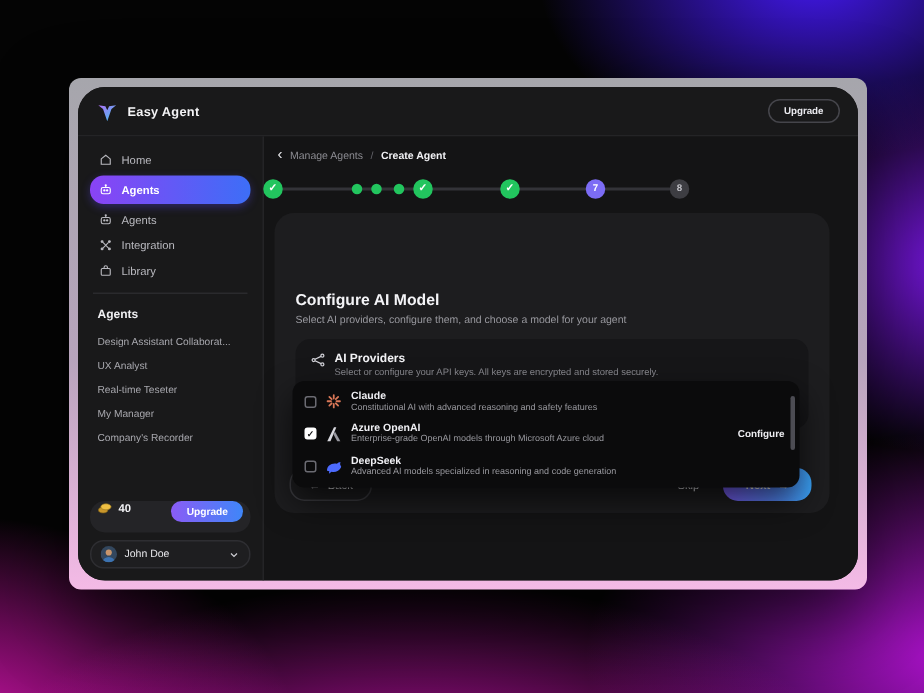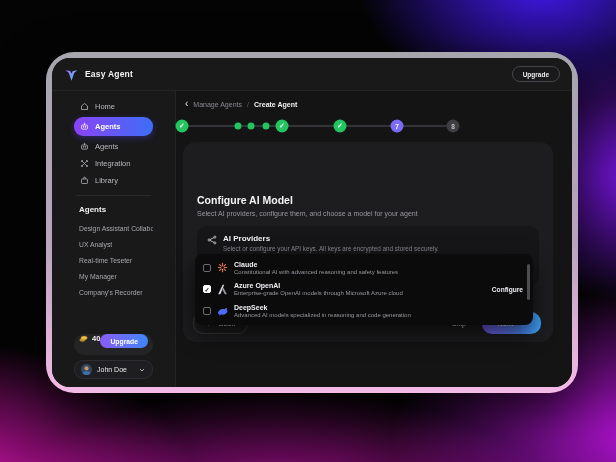--- a/index.html
+++ b/index.html
@@ -11,34 +11,34 @@
       radial-gradient(48% 44% at 88% -4%, #4318f0 0%, rgba(67,24,240,0) 62%),
       radial-gradient(42% 38% at 104% 38%, rgba(123,22,232,.95) 0%, rgba(123,22,232,0) 72%),
       radial-gradient(80% 60% at 45% 122%, #ee12cf 0%, rgba(238,18,207,0) 64%),
       radial-gradient(55% 48% at -6% 108%, rgba(244,20,200,.9) 0%, rgba(244,20,200,0) 70%),
       radial-gradient(55% 45% at 103% 95%, rgba(190,20,225,.9) 0%, rgba(190,20,225,0) 72%),
       #040404;
   }
   
   .frame {
     position:absolute; left:46px; top:52px; width:532px; height:341px;
-    border-radius:28px; padding:6px;
+    border-radius:8px; padding:6px;
     background:linear-gradient(180deg,#a6a6ac 0%,#b7a4bc 55%,#f4bae6 100%);
     box-shadow:0 18px 48px rgba(0,0,0,.6);
   }
   .app { width:100%; height:100%; border-radius:18px; background:#151516; overflow:hidden; display:flex; flex-direction:column; }
   
   .hdr { height:33px; flex:0 0 33px; display:flex; align-items:center; padding:0 12px; background:#19191a; border-bottom:1px solid #242426; }
   .logo { width:15px; height:15px; margin-right:6px; }
   .brand { color:#f4f4f6; font-size:8.5px; font-weight:bold; letter-spacing:.2px; }
   .hdr-upgrade { margin-left:auto; height:16px; padding:0 10px; border:1px solid #45454b; border-radius:8px;
     background:transparent; color:#e9e9ee; font-size:6.5px; font-weight:bold; display:flex; align-items:center; cursor:pointer; font-family:inherit; }
   
   .app-body { flex:1; display:flex; min-height:0; }
-  .sidebar { width:124px; flex:0 0 124px; background:#19191a; border-right:1px solid #242426; padding:7px 22px 8px; display:flex; flex-direction:column; }
+  .sidebar { width:124px; flex:0 0 124px; background:#19191a; border-right:1px solid #242426; padding:7px 8px 8px; display:flex; flex-direction:column; }
   .nav-item { height:17px; display:flex; align-items:center; gap:6px; padding:0 6px; color:#b9b9bf; font-size:7.5px; border-radius:9px; cursor:pointer; }
   .nav-item svg { width:9px; height:9px; flex:0 0 9px; }
   .nav-item.active { height:19px; margin:2px 0; color:#fff; font-weight:bold;
     background:linear-gradient(90deg,#8a43f5 0%,#3d6ef7 100%); box-shadow:0 2px 6px rgba(90,70,245,.35); }
   .sb-div { height:1px; background:#2a2a2d; margin:6px 2px; }
   .chats-h { color:#f0f0f3; font-size:8px; font-weight:bold; margin:3px 0 6px 5px; }
   .chat-item { height:16px; display:flex; align-items:center; color:#a7a7ad; font-size:6.8px; padding:0 5px; border-radius:6px; cursor:pointer; white-space:nowrap; overflow:hidden; }
   .credits { margin-top:auto; height:21px; background:#242427; border-radius:10px; display:flex; align-items:flex-start; padding:0 5px; }
   .credits .cnt { color:#f2f2f5; font-size:7.5px; font-weight:bold; margin-left:4px; }
   .pill-upgrade { margin-left:auto; height:14px; padding:0 10px; border-radius:8px; border:none; cursor:pointer; font-family:inherit;

